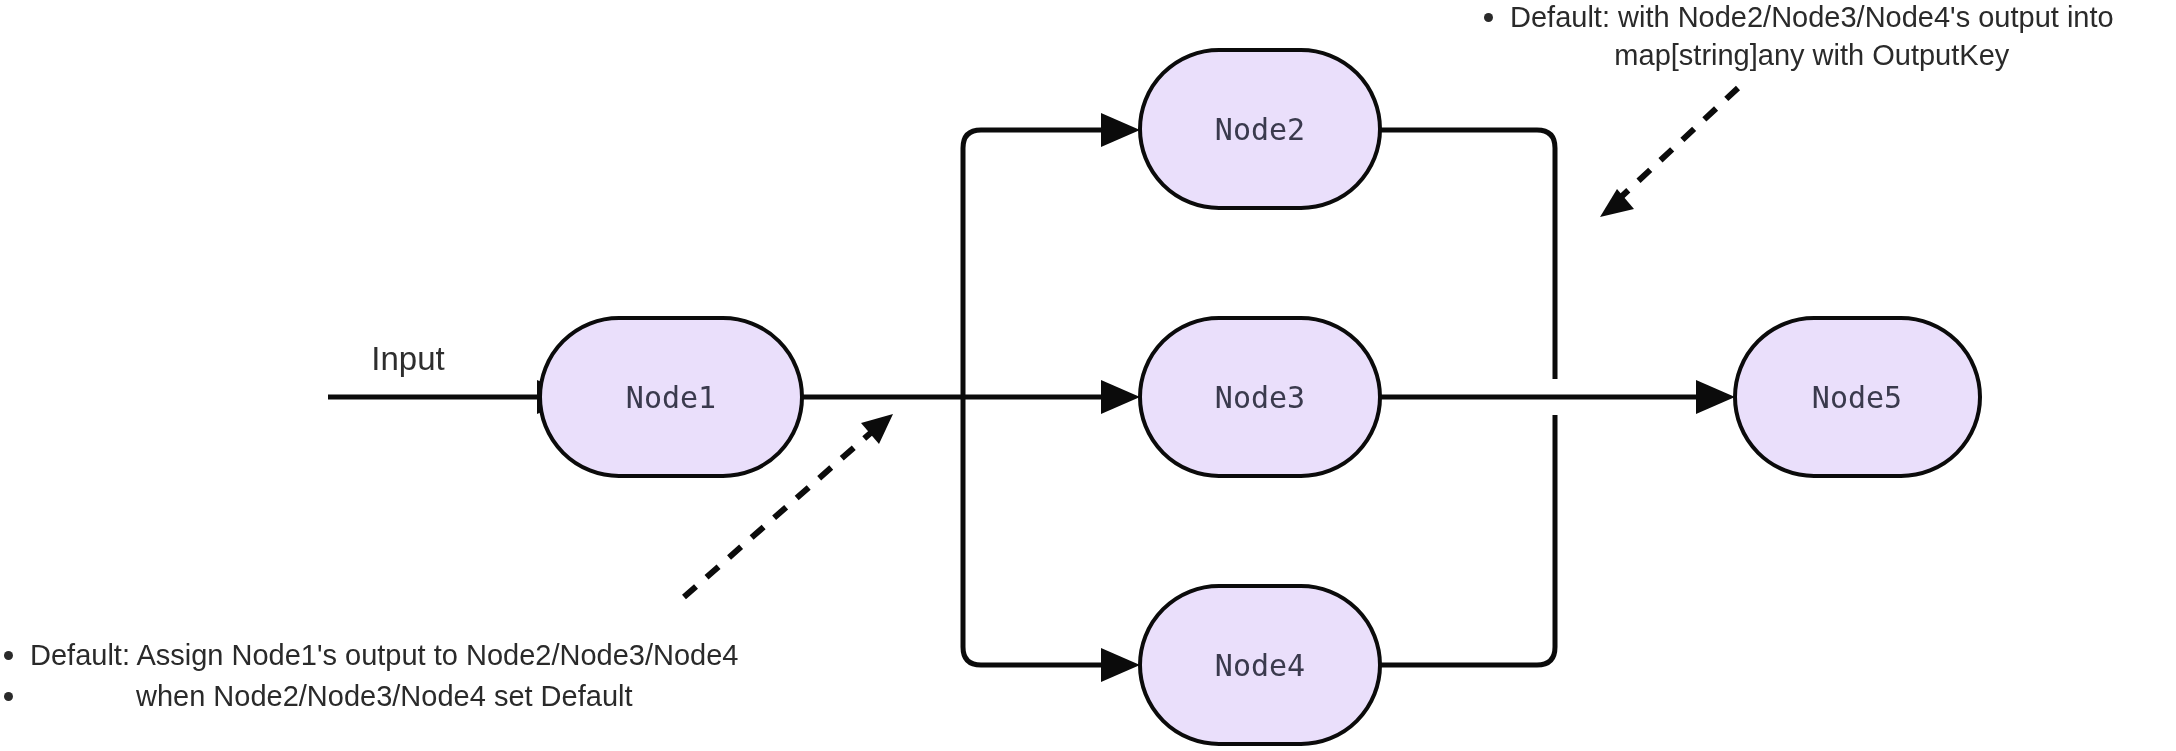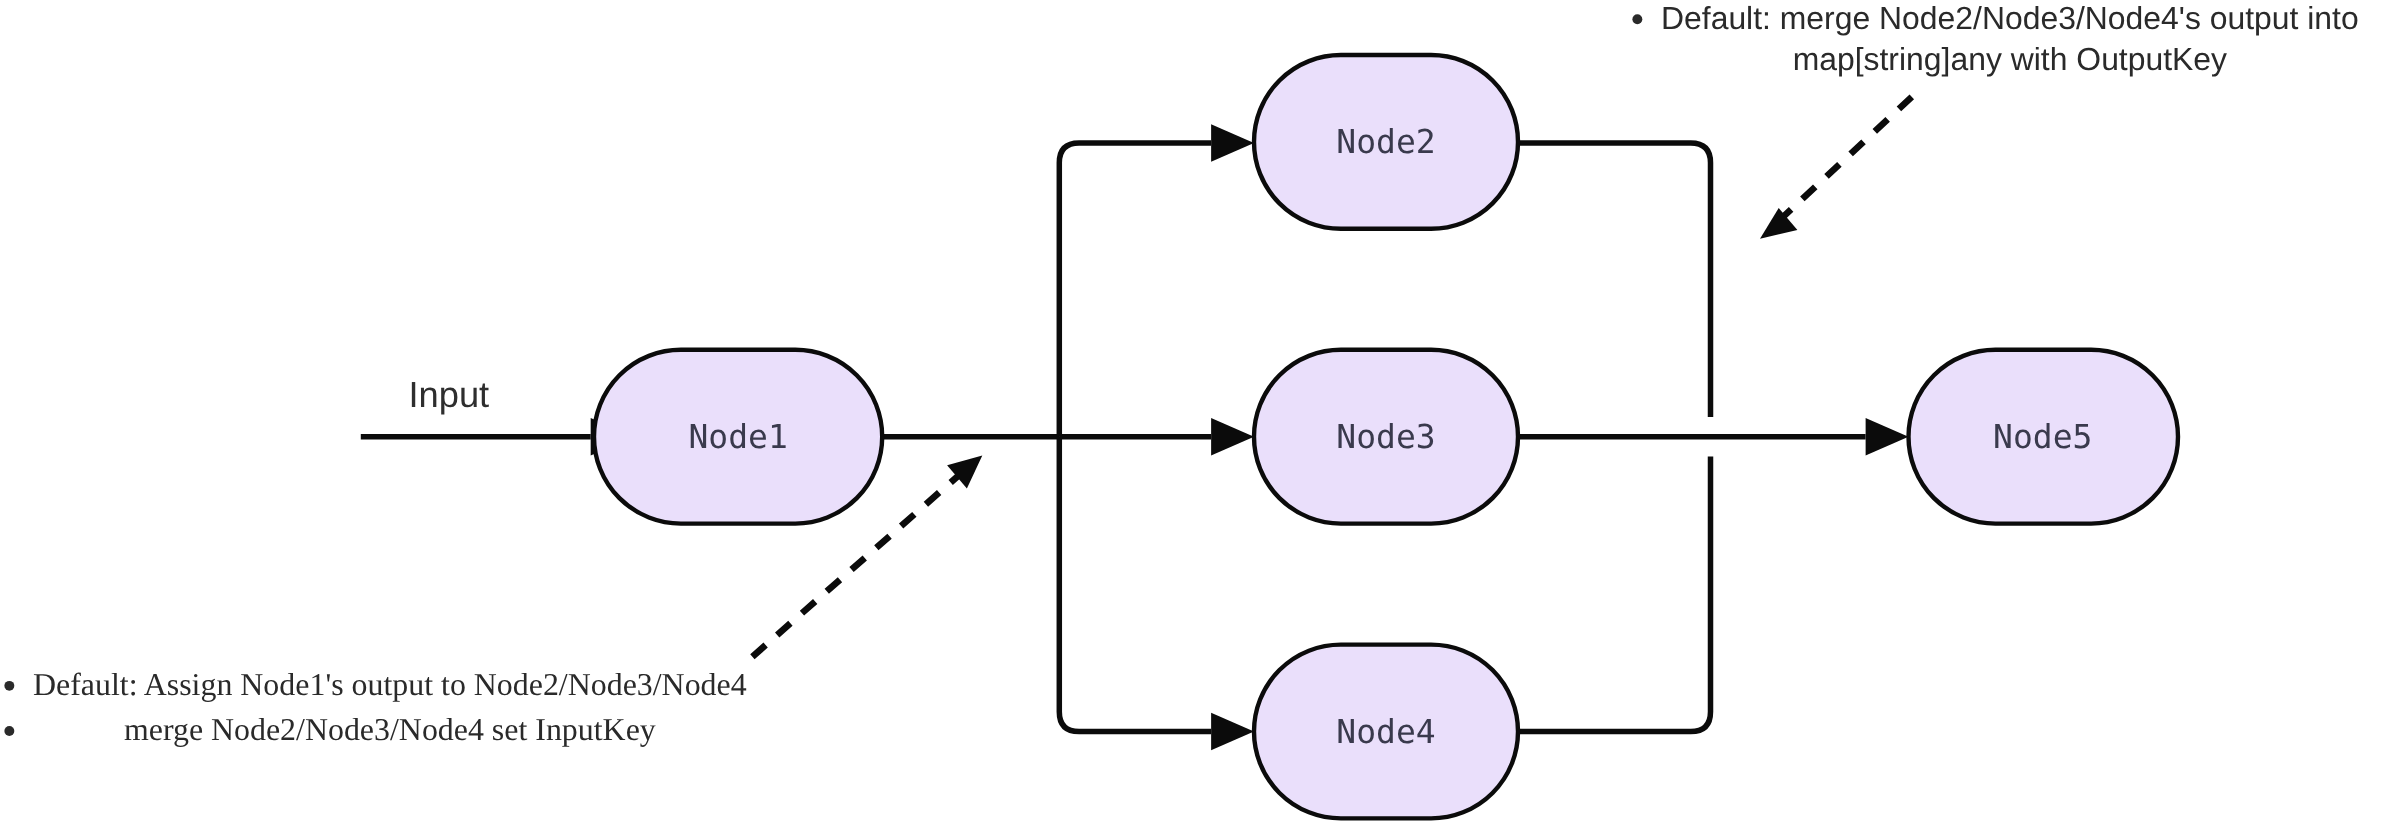--- a/index.html
+++ b/index.html
@@ -95,22 +95,21 @@
   }
   #annotation-merge {
     left: 1480px;
     top: -2px;
     text-align: left;
   }
   #annotation-merge .ann-line2 {
   }
   #annotation-assign {
     left: 0px;
-    top: 604px;
-    font-family: Liberation Serif, serif;
+    top: 636px;
   }
   #annotation-assign .ann-line2 {
     text-align: center;
   }
 </style>
 </head>
 <body>
 
 <div id="canvas">
 
@@ -189,32 +188,32 @@
     </g>
 
     <text class="edge-label" x="408" y="370">Input</text>
 
   </svg>
 
   <div class="annotation" id="annotation-merge">
     <ul>
       <li>
         <span class="bullet"></span>
-        <span>Default: merge Node2/Node3/Node4's output into</span>
+        <span>Default: with Node2/Node3/Node4's output into</span>
         <span class="ann-line2">map[string]any with OutputKey</span>
       </li>
     </ul>
   </div>
 
   <div class="annotation" id="annotation-assign">
     <ul>
       <li>
         <span class="bullet"></span>
         <span>Default: Assign Node1's output to Node2/Node3/Node4</span>
       </li>
       <li>
         <span class="bullet"></span>
-        <span class="ann-line2">merge Node2/Node3/Node4 set InputKey</span>
+        <span class="ann-line2">when Node2/Node3/Node4 set Default</span>
       </li>
     </ul>
   </div>
 
 </div>
 
 </body></html>

